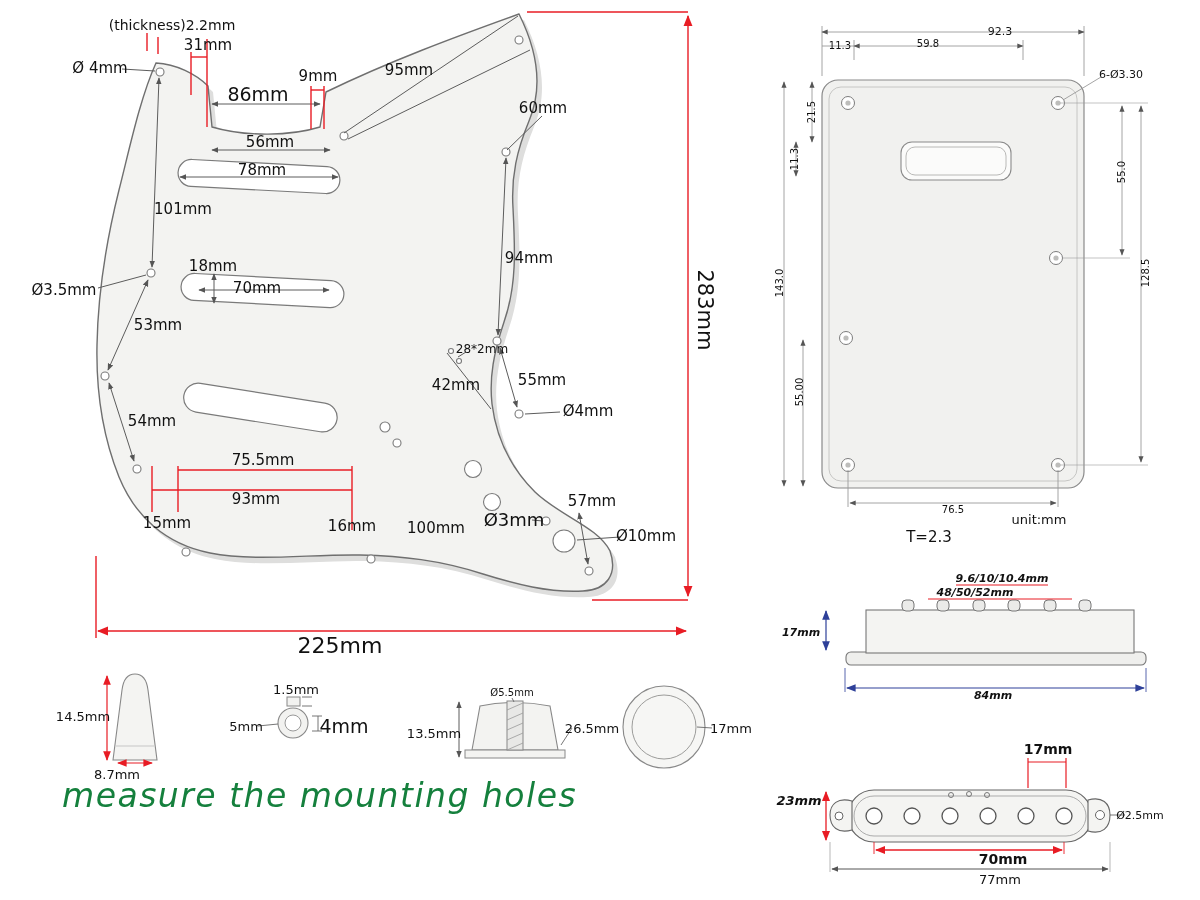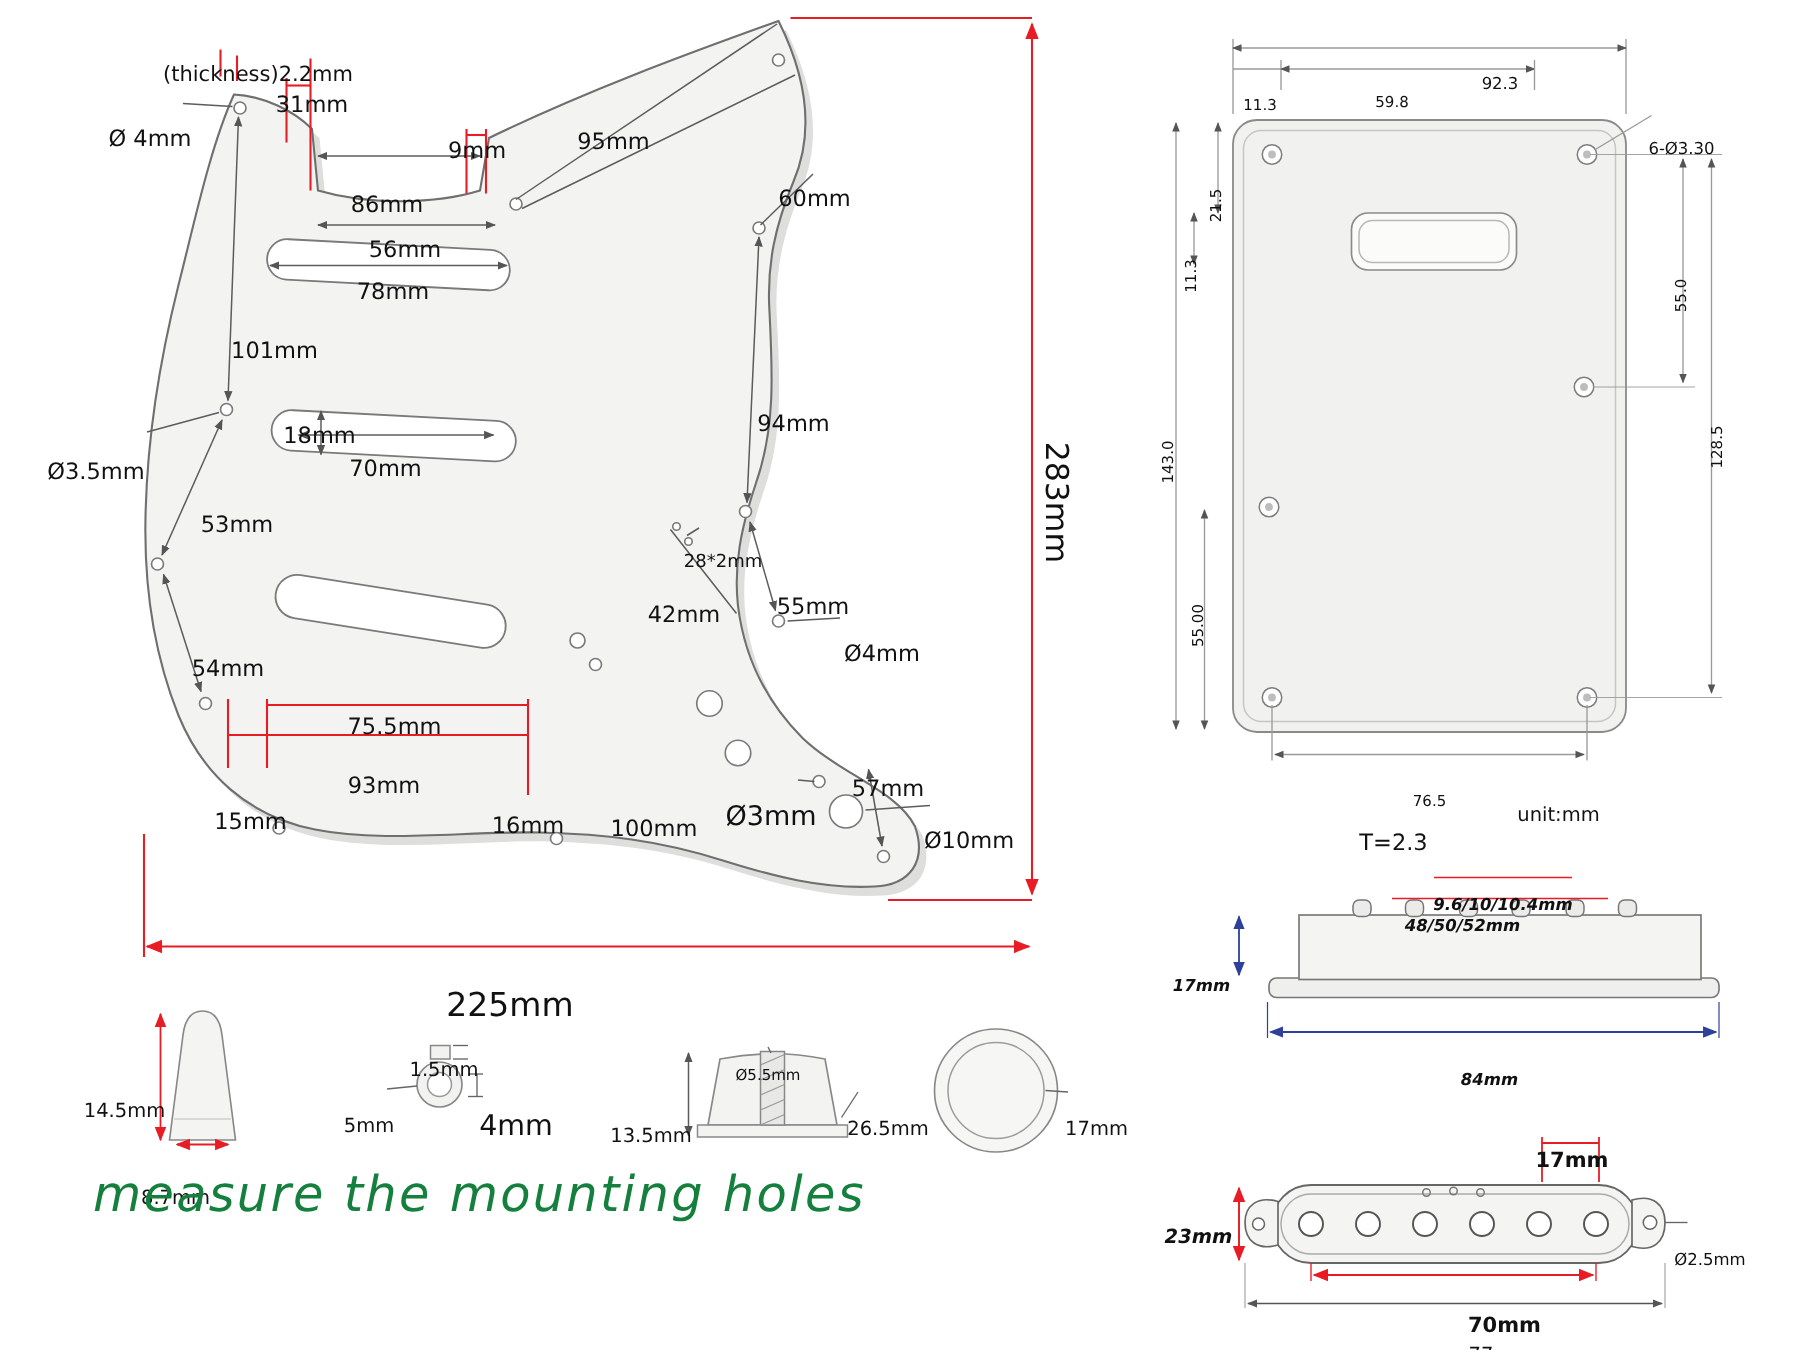--- a/index.html
+++ b/index.html
@@ -7,21 +7,21 @@
   body {
     width: 1200px; height: 900px;
     position: relative;
     background: #ffffff;
     font-family: "DejaVu Sans", sans-serif;
     overflow: hidden;
   }
   #shapes { position: absolute; left: 0; top: 0; }
   #labels {
     position: absolute; left: 0; top: 0;
-    width: 1200px; height: 648px; margin-top: 25px;
+    width: 1200px; height: 648px;
   }
   .dim-label {
     position: absolute;
     white-space: nowrap;
     color: #111;
     line-height: 1;
     transform: translate(-50%, -50%);
   }
   .caption {
     position: absolute; left: 62px; top: 775px;
@@ -273,21 +273,21 @@
       <line x1="1110" y1="842" x2="1110" y2="872" stroke="#999" stroke-width="0.7"></line>
       <line x1="1125" y1="815" x2="1110" y2="815" stroke="#666" stroke-width="0.9"></line>
     </g>
   </g>
 </svg>
 
 <div id="labels">
     <div class="dim-label" style="left: 172px; top: 25px; font-size: 14px; transform: translate(-50%, -50%);">(thickness)2.2mm</div>
     <div class="dim-label" style="left: 100px; top: 68px; font-size: 15px; transform: translate(-50%, -50%);">Ø 4mm</div>
     <div class="dim-label" style="left: 208px; top: 45px; font-size: 15px; transform: translate(-50%, -50%);">31mm</div>
-    <div class="dim-label" style="left: 258px; top: 112px; font-size: 15px; transform: translate(-50%, -50%);">86mm</div>
+    <div class="dim-label" style="left: 258px; top: 94px; font-size: 19px; transform: translate(-50%, -50%);">86mm</div>
     <div class="dim-label" style="left: 318px; top: 76px; font-size: 15px; transform: translate(-50%, -50%);">9mm</div>
     <div class="dim-label" style="left: 409px; top: 70px; font-size: 15px; transform: translate(-50%, -50%);">95mm</div>
     <div class="dim-label" style="left: 543px; top: 108px; font-size: 15px; transform: translate(-50%, -50%);">60mm</div>
     <div class="dim-label" style="left: 270px; top: 142px; font-size: 15px; transform: translate(-50%, -50%);">56mm</div>
     <div class="dim-label" style="left: 262px; top: 170px; font-size: 15px; transform: translate(-50%, -50%);">78mm</div>
     <div class="dim-label" style="left: 183px; top: 209px; font-size: 15px; transform: translate(-50%, -50%);">101mm</div>
     <div class="dim-label" style="left: 529px; top: 258px; font-size: 15px; transform: translate(-50%, -50%);">94mm</div>
     <div class="dim-label" style="left: 213px; top: 266px; font-size: 15px; transform: translate(-50%, -50%);">18mm</div>
     <div class="dim-label" style="left: 257px; top: 288px; font-size: 15px; transform: translate(-50%, -50%);">70mm</div>
     <div class="dim-label" style="left: 64px; top: 290px; font-size: 15px; transform: translate(-50%, -50%);">Ø3.5mm</div>

